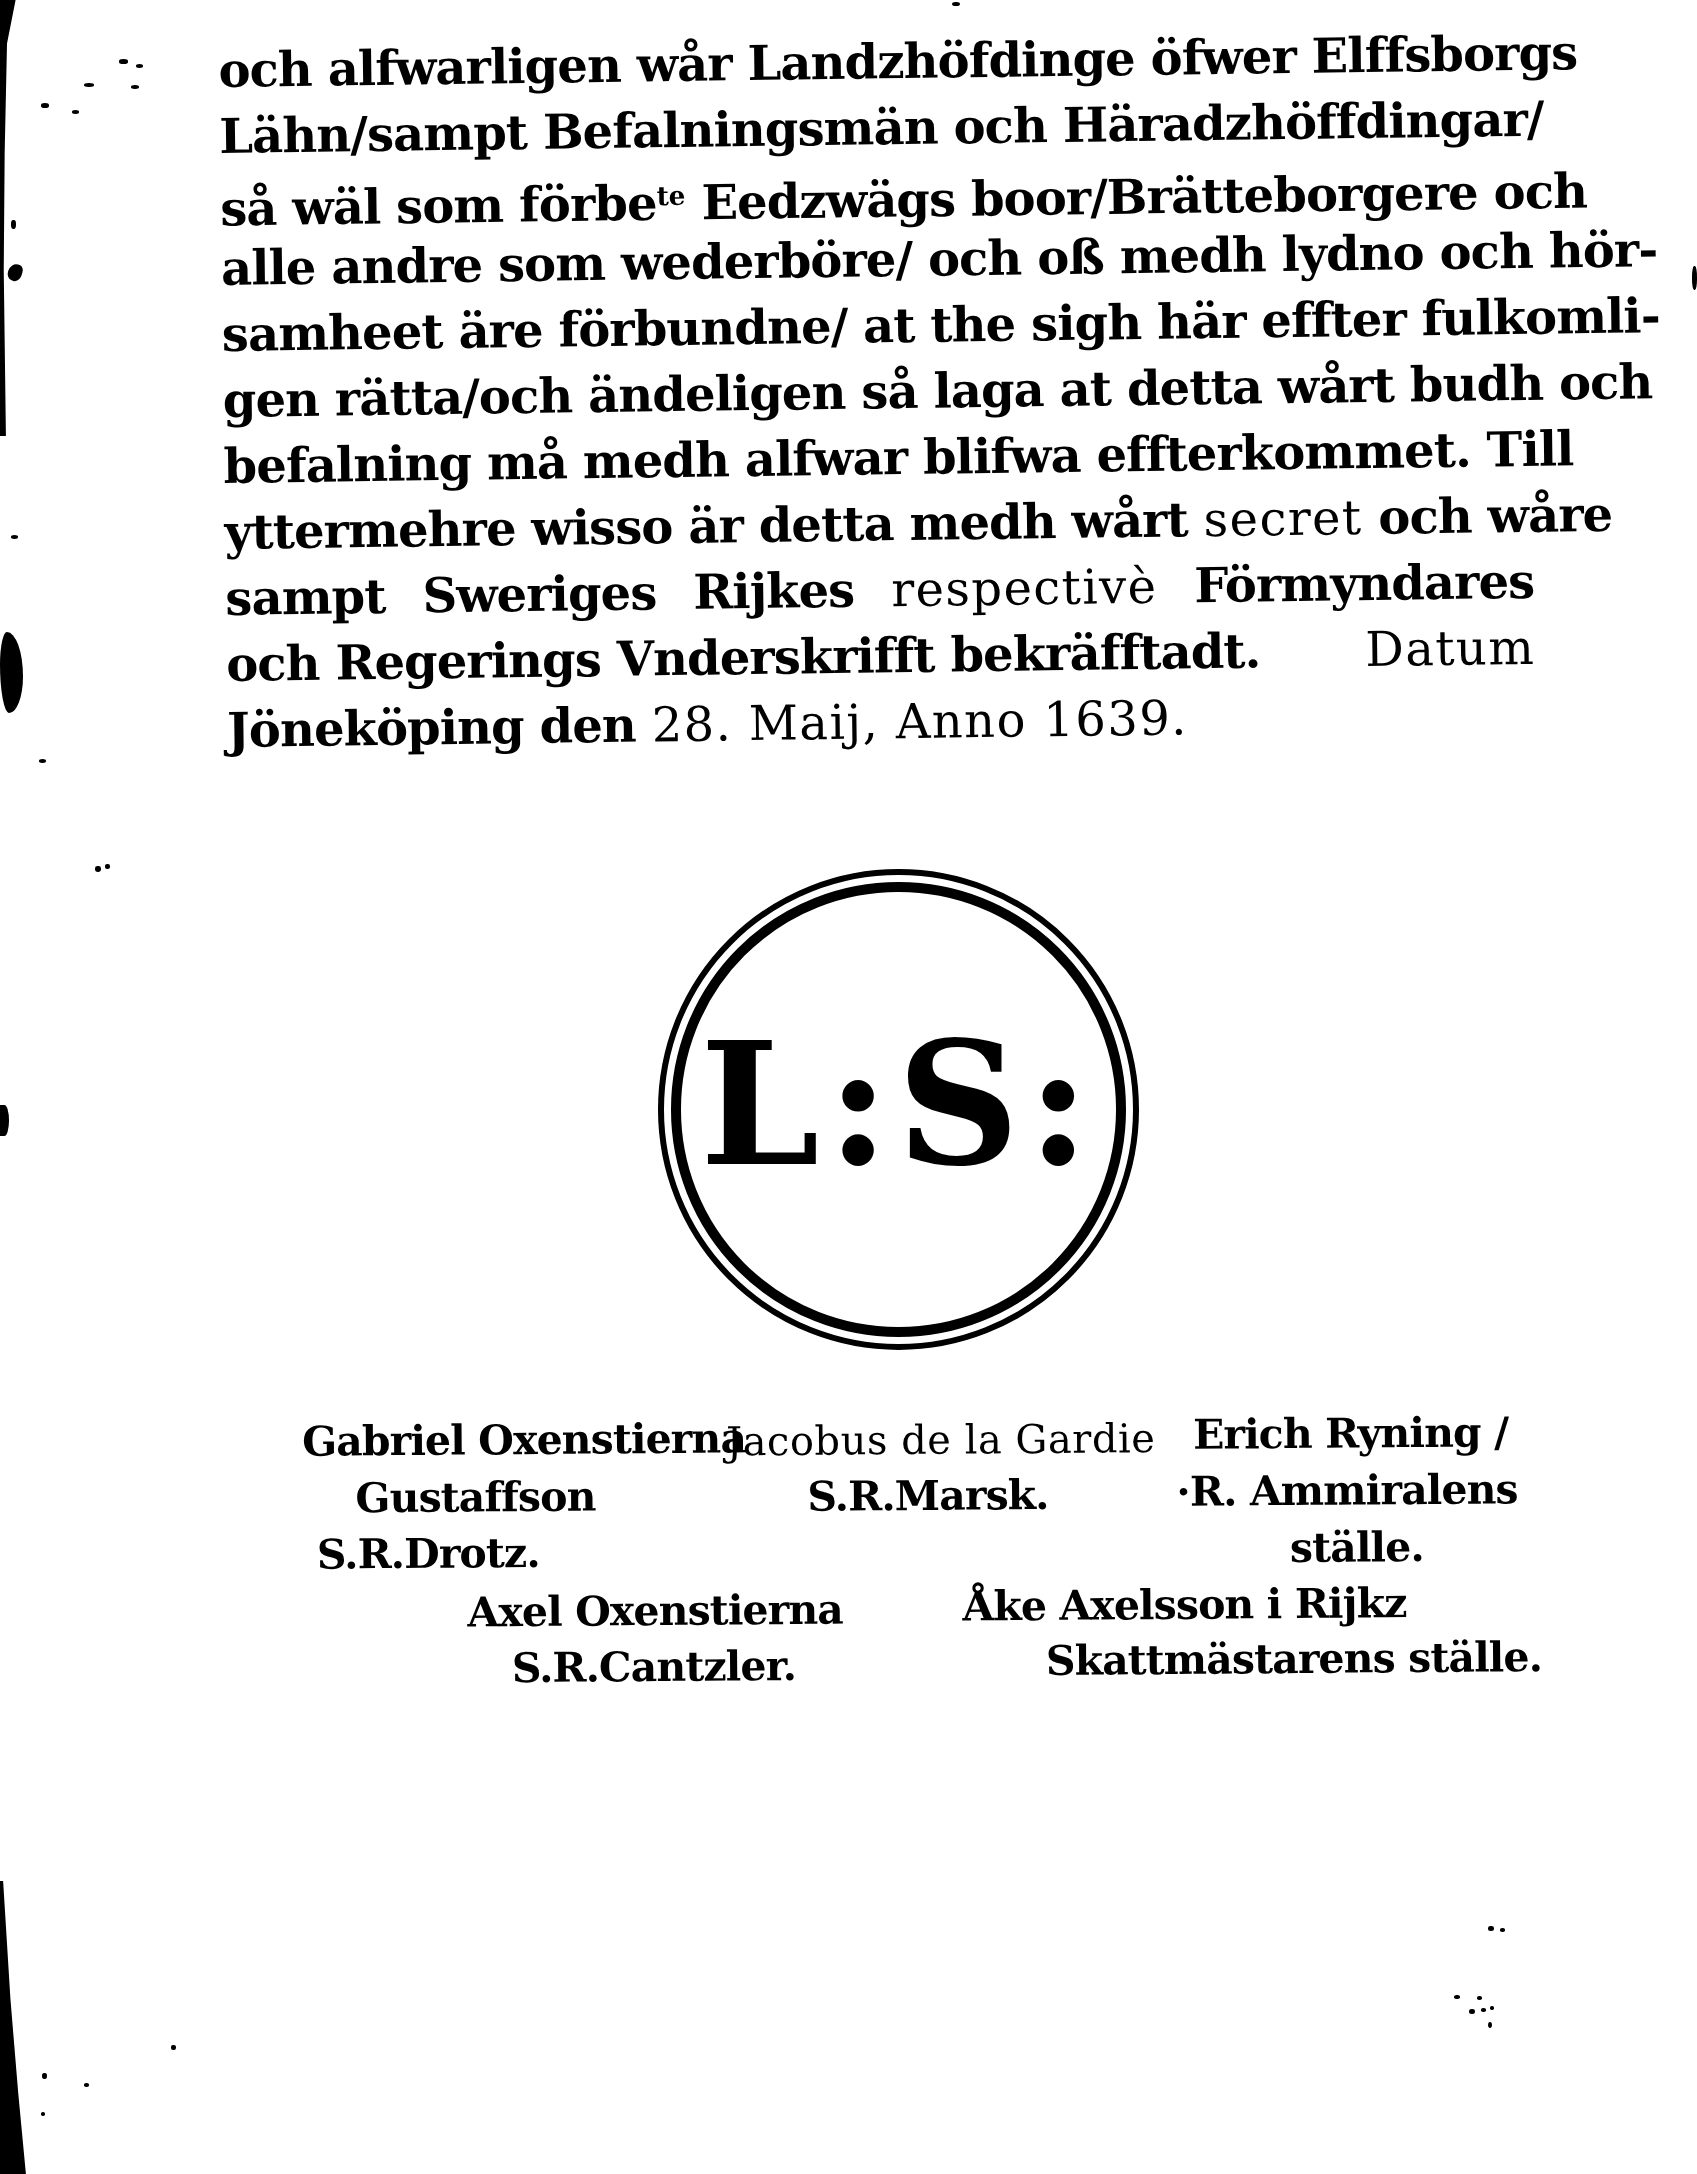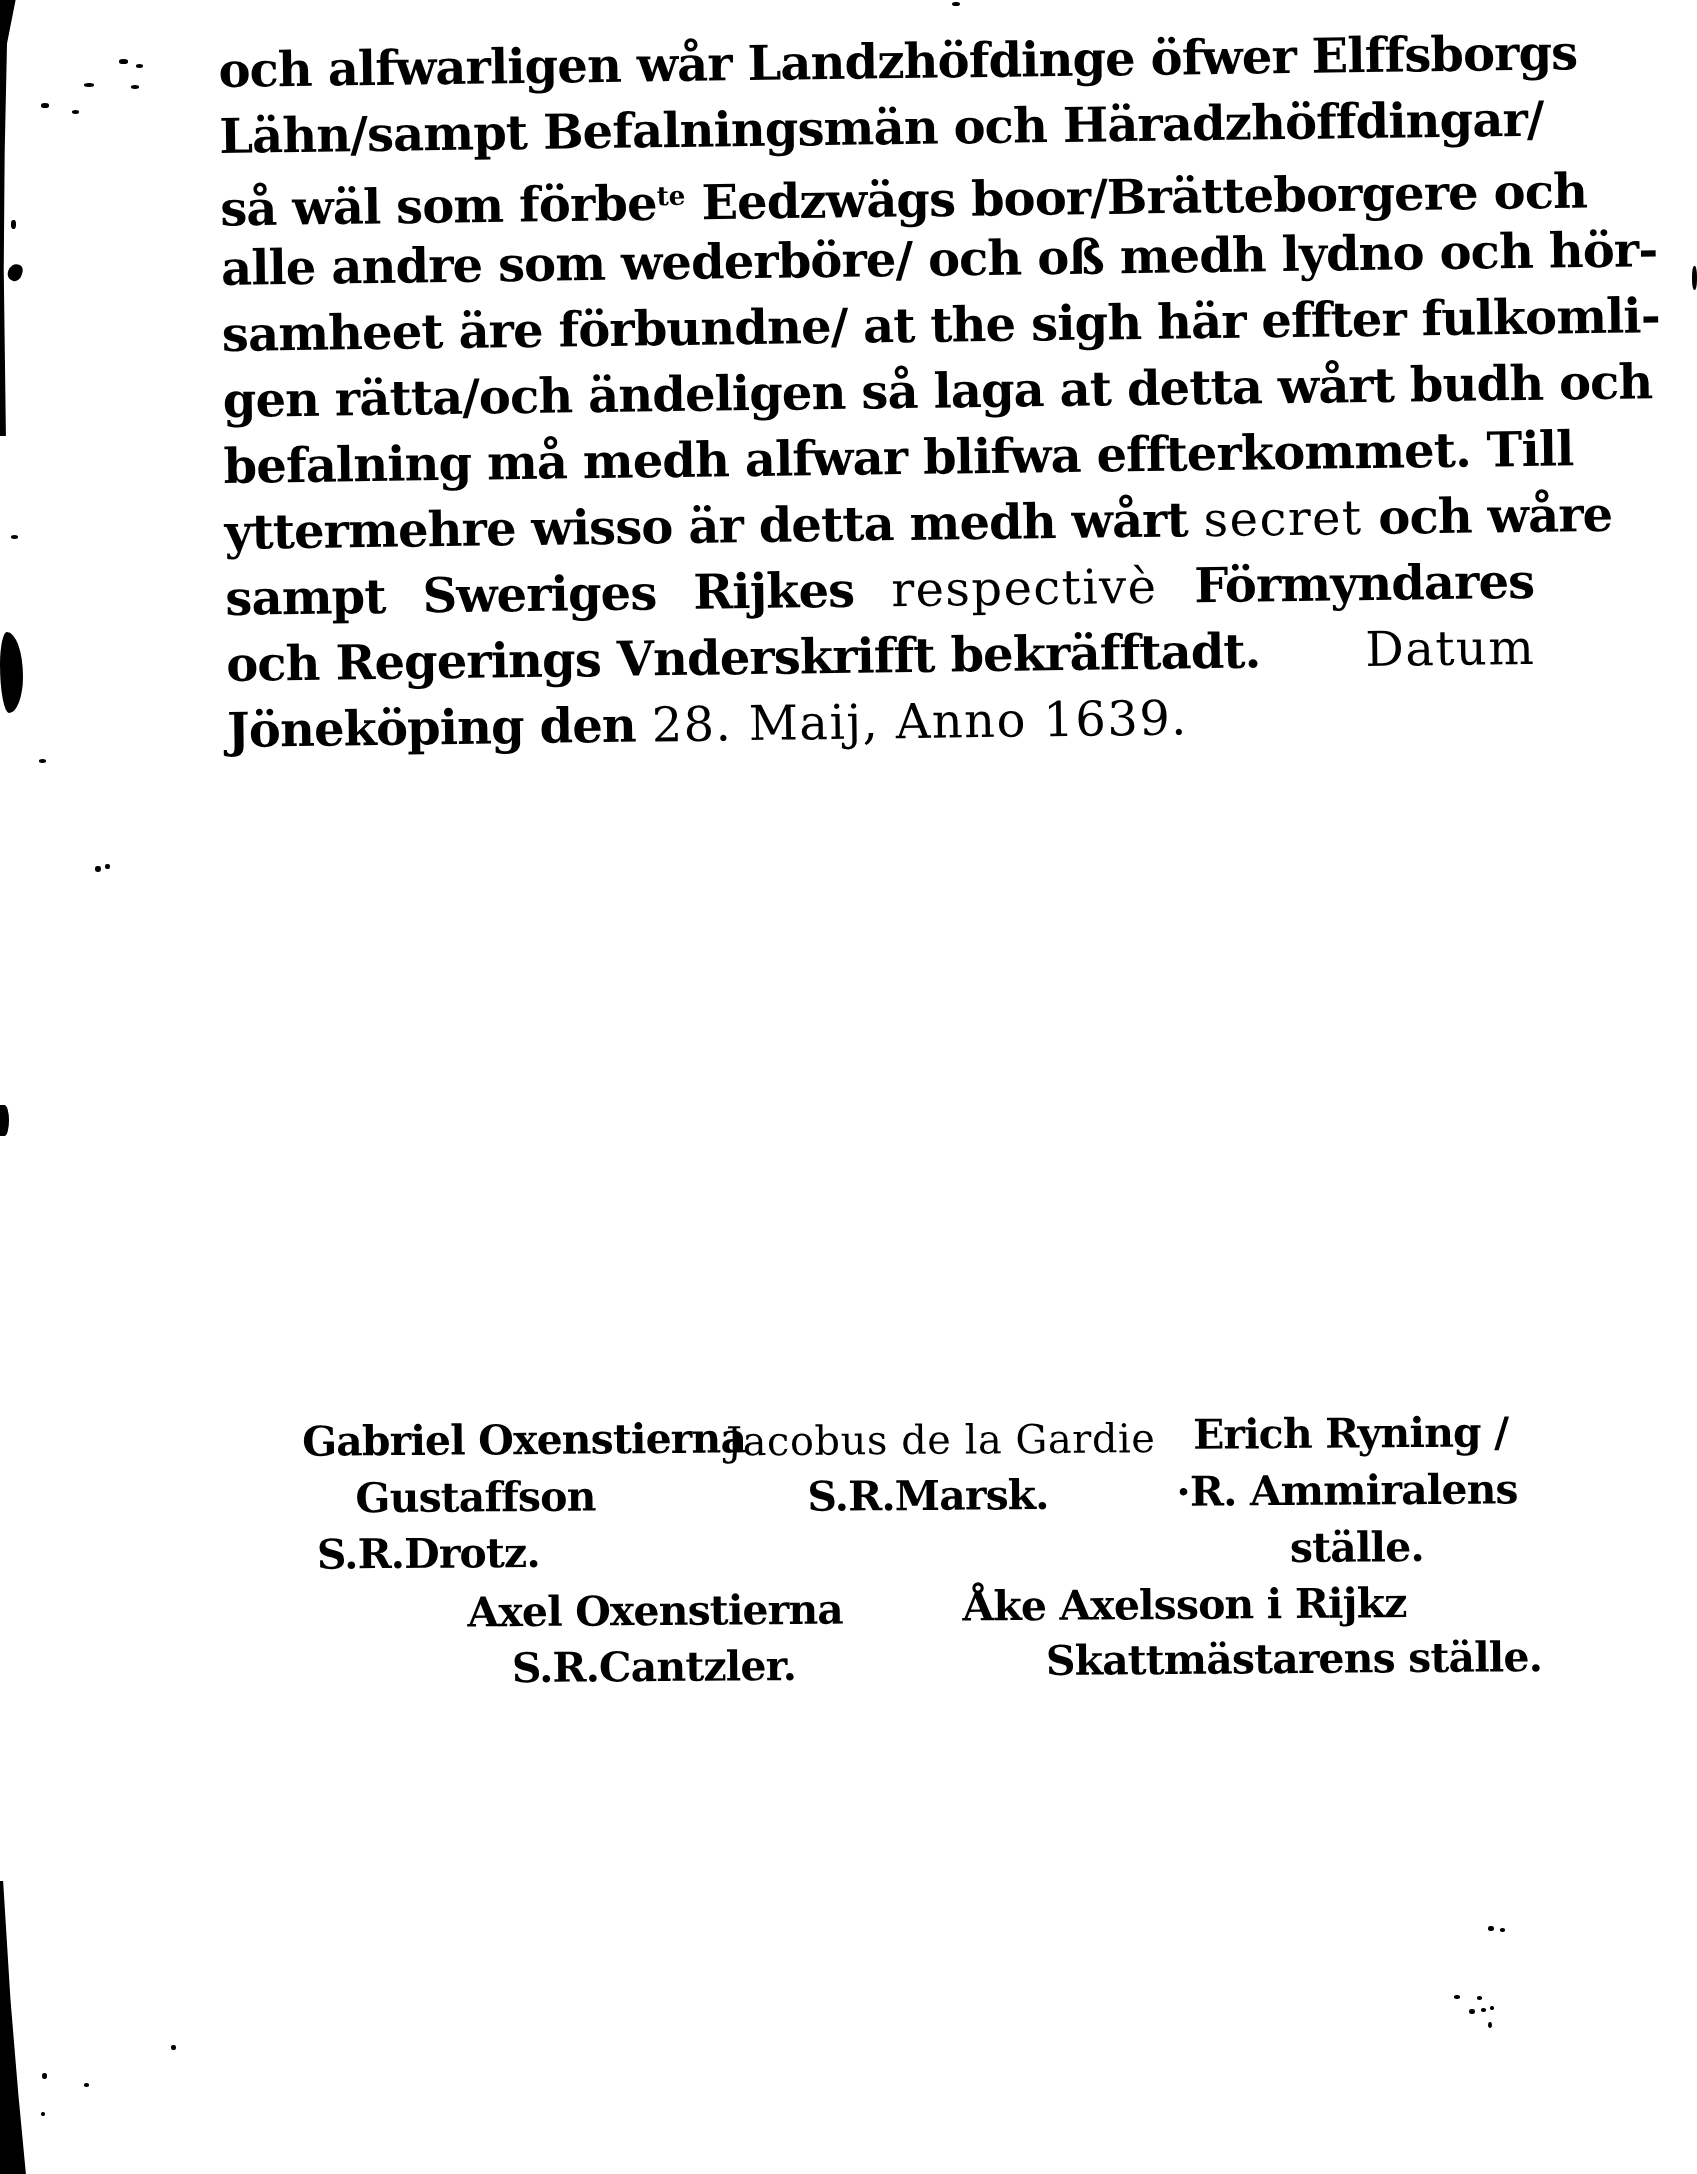--- a/index.html
+++ b/index.html
@@ -70,20 +70,25 @@
       <div class="line just"><span class="fk">befalning må medh alfwar blifwa effterkommet. Till</span></div>
       <div class="line just"><span class="fk">yttermehre wisso är detta medh wårt </span><span class="aq">secret</span><span class="fk"> och wåre</span></div>
       <div class="line just"><span class="fk">sampt Sweriges Rijkes </span><span class="aq">respectivè</span><span class="fk"> Förmyndares</span></div>
       <div class="line split">
         <span class="fk">och Regerings Vnderskrifft bekräfftadt.</span>
         <span class="aq">Datum</span>
       </div>
       <div class="line plain"><span class="fk">Jöneköping den </span><span class="aq">28. Maij, Anno 1639.</span></div>
     </div>
 
+  <div id="seal">
+    <div id="seal-inner">
+      <span id="seal-label">L:S:</span>
+    </div>
+  </div>
 
   <div id="sigs">
     <span class="sig fk" style="left:303px;top:1422px">Gabriel Oxenstierna</span>
     <span class="sig fk" style="left:356px;top:1479px">Gustaffson</span>
     <span class="sig fk" style="left:317px;top:1535px">S.R.Drotz.</span>
     <span class="sig aq" style="left:727px;top:1425px">Jacobus de la Gardie</span>
     <span class="sig fk" style="left:808px;top:1481px">S.R.Marsk.</span>
     <span class="sig fk" style="left:1194px;top:1422px">Erich Ryning /</span>
     <span class="sig fk" style="left:1177px;top:1479px">·R. Ammiralens</span>
     <span class="sig fk" style="left:1290px;top:1536px">ställe.</span>

